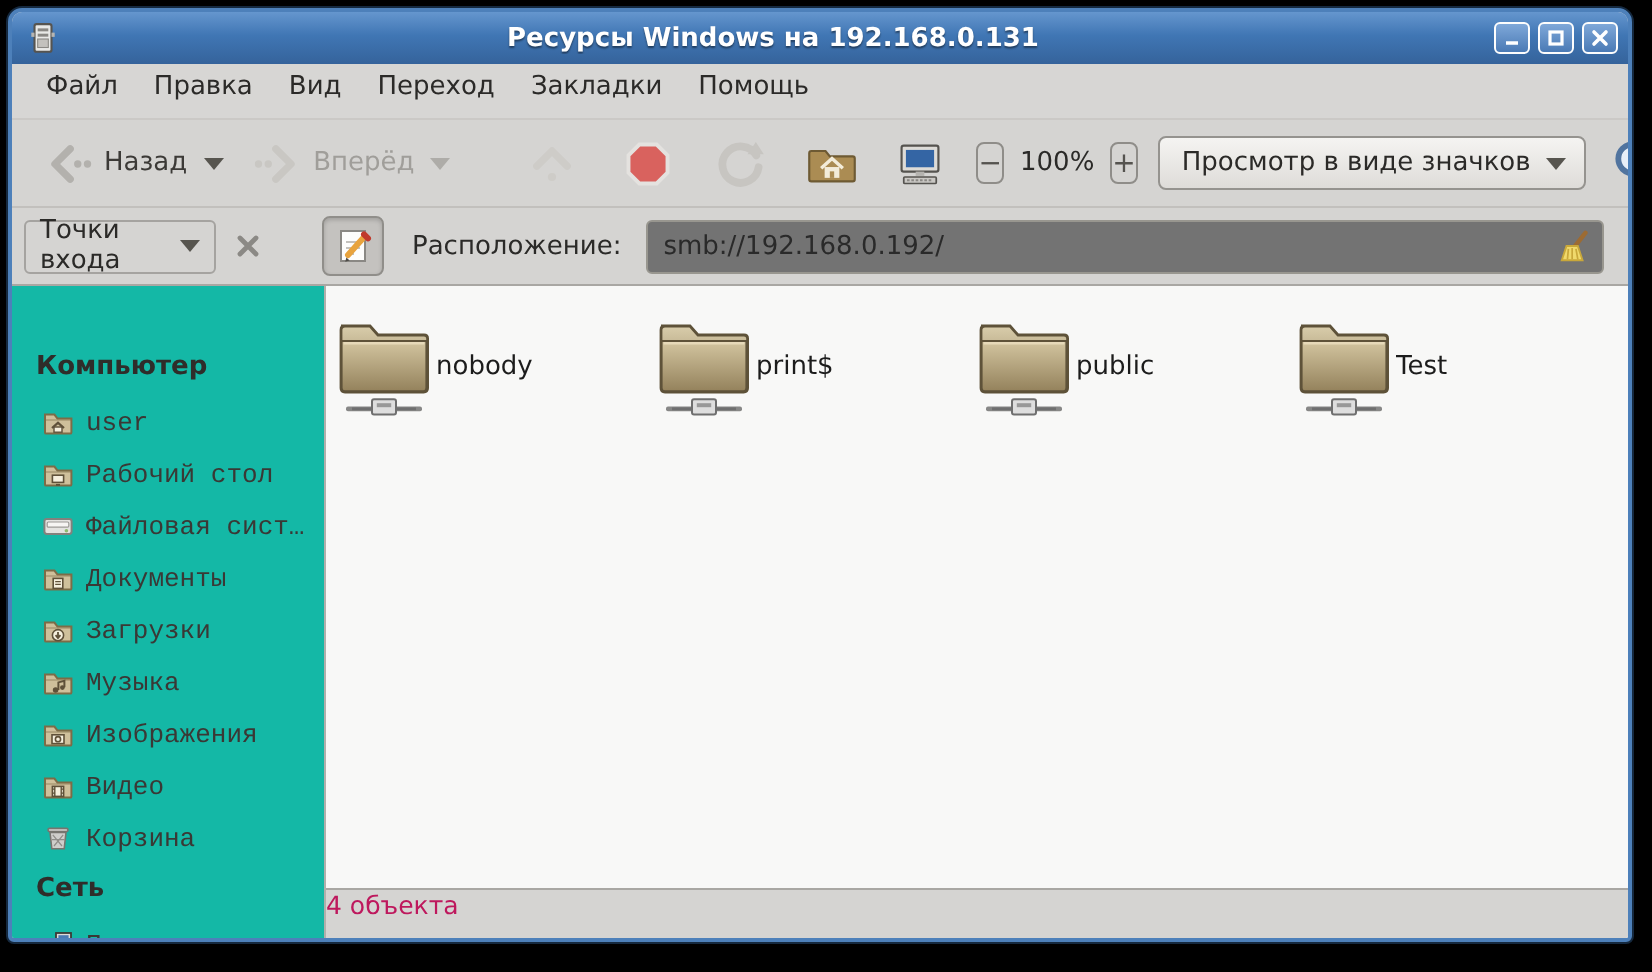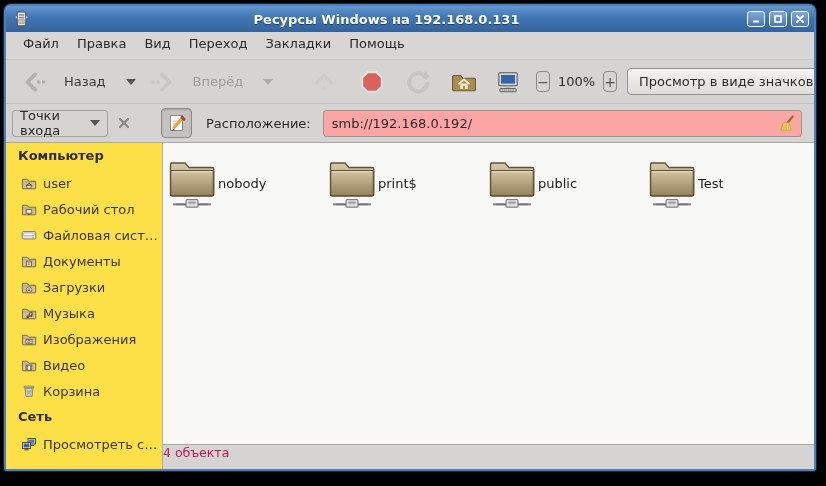--- a/index.html
+++ b/index.html
@@ -21,21 +21,21 @@
     background:linear-gradient(#7fa8d9,#4a7ab5); display:flex; align-items:center; justify-content:center; }
   .winbtn svg { width:10px; height:10px; }
 
   
   .menubar { height:28px; flex:0 0 28px; background:#d7d6d4; display:flex; 
     padding:0 8px; border-bottom:1px solid #cbc9c6; }
   .menu-item { padding:4px 9px; font-size:13px; color:#2b2a28; cursor:default; }
 
   
   .toolbar { height:43px; flex:0 0 43px; background:#d5d4d2; display:flex; align-items:center; padding:0 10px; }
-  .tbtn { display:flex; align-items:center; gap:17px; padding:4px 5px; border-radius:3px; }
+  .tbtn { display:flex; align-items:center; gap:5px; padding:4px 5px; border-radius:3px; }
   .tbtn .lbl { font-size:13px; color:#3c3a37; }
   .tbtn.disabled .lbl { color:#a09e9a; }
   .caret { width:0; height:0; border-left:5px solid transparent; border-right:5px solid transparent;
     border-top:6px solid #57554f; margin-left:3px; }
   .caret.dim { border-top-color:#aeaca8; }
   .ticon24 { width:26px; height:26px; }
   .sq-btn { width:21px; height:21px; border:1px solid #8f8d89; border-radius:4px; color:#55534f;
     display:flex; align-items:center; justify-content:center; font-size:14px; line-height:1; background:transparent; }
   .zoom-label { font-size:13px; color:#2b2a28; margin:0 8px; }
   .view-combo { display:flex; align-items:center; margin-left:10px; padding:5px 9px 5px 11px;
@@ -49,33 +49,33 @@
   .places-combo { width:96px; height:27px; border:1px solid #a5a3a0; border-radius:3px;
     display:flex; align-items:center; padding:0 7px; font-size:13px; color:#2b2a28; background:transparent; }
   .places-combo .pc-label { flex:1; }
   .side-close { width:24px; height:24px; margin-left:4px; display:flex; align-items:center;
     justify-content:center; color:#8b8985; }
   .pencil-btn { width:31px; height:30px; margin-left:25px; background:#c4c2bf; border:1px solid #908e8a;
     border-radius:4px; display:flex; align-items:center; justify-content:center;
     box-shadow:inset 0 1px 2px rgba(0,0,0,.18); }
   .loc-label { font-size:13px; color:#2b2a28; margin:0 12px 0 14px; white-space:nowrap; }
   .loc-input-wrap { flex:1; position:relative; height:27px; margin-right:4px; }
-  .loc-input { width:100%; height:27px; border:1px solid #98968f; border-radius:3px; background:#fca5a5;
+  .loc-input { width:100%; height:27px; border:1px solid #98968f; border-radius:3px; background:#737373;
     font-family:"DejaVu Sans","Liberation Sans",sans-serif; font-size:13px; color:#2a2a2a;
     padding:0 28px 0 8px; outline:none; }
   .broom { position:absolute; right:6px; top:5px; width:17px; height:17px; }
 
   
   .body { flex:1; display:flex; min-height:0; border-top:1px solid #a9a7a3; }
-  .sidebar { width:157px; flex:0 0 157px; background:#fde047; border-right:1px solid #b1afab;
-    padding-top:0; overflow:hidden; }
+  .sidebar { width:157px; flex:0 0 157px; background:#14b8a6; border-right:1px solid #b1afab;
+    padding-top:28px; overflow:hidden; }
   .side-header { font-size:13px; font-weight:bold; color:#2f2d2a; padding:5px 12px 7px 12px; }
   .side-item { display:flex; align-items:center; gap:6px; padding:5px 4px 5px 15px; font-size:13px; color:#3a3835; }
   .side-item svg { width:16px; height:16px; flex:0 0 16px; }
-  .side-item .si-label { white-space:nowrap; overflow:hidden; text-overflow:ellipsis; }
+  .side-item .si-label { white-space:nowrap; overflow:hidden; text-overflow:ellipsis;font-family:Liberation Mono, monospace; }
 
   .main { flex:1; display:flex; flex-direction:column; min-width:0; background:#f8f8f7; }
   .iconview { flex:1; display:flex; align-items:flex-start; padding:11px 0 0 3px; }
   .file-item { width:160px; display:flex; flex-direction:row; align-items:center; }
   .file-item svg { width:52px; height:58px; }
   .file-label { font-size:13px; color:#1c1c1c; margin-top:1px; max-width:140px; text-align:center;
     white-space:nowrap; overflow:hidden; }
   .statusbar { height:25px; flex:0 0 25px; background:#d5d4d2; border-top:1px solid #a9a7a3;
     display:flex; align-items:flex-start; font-size:12.5px; color:#be185d; }
 </style>

